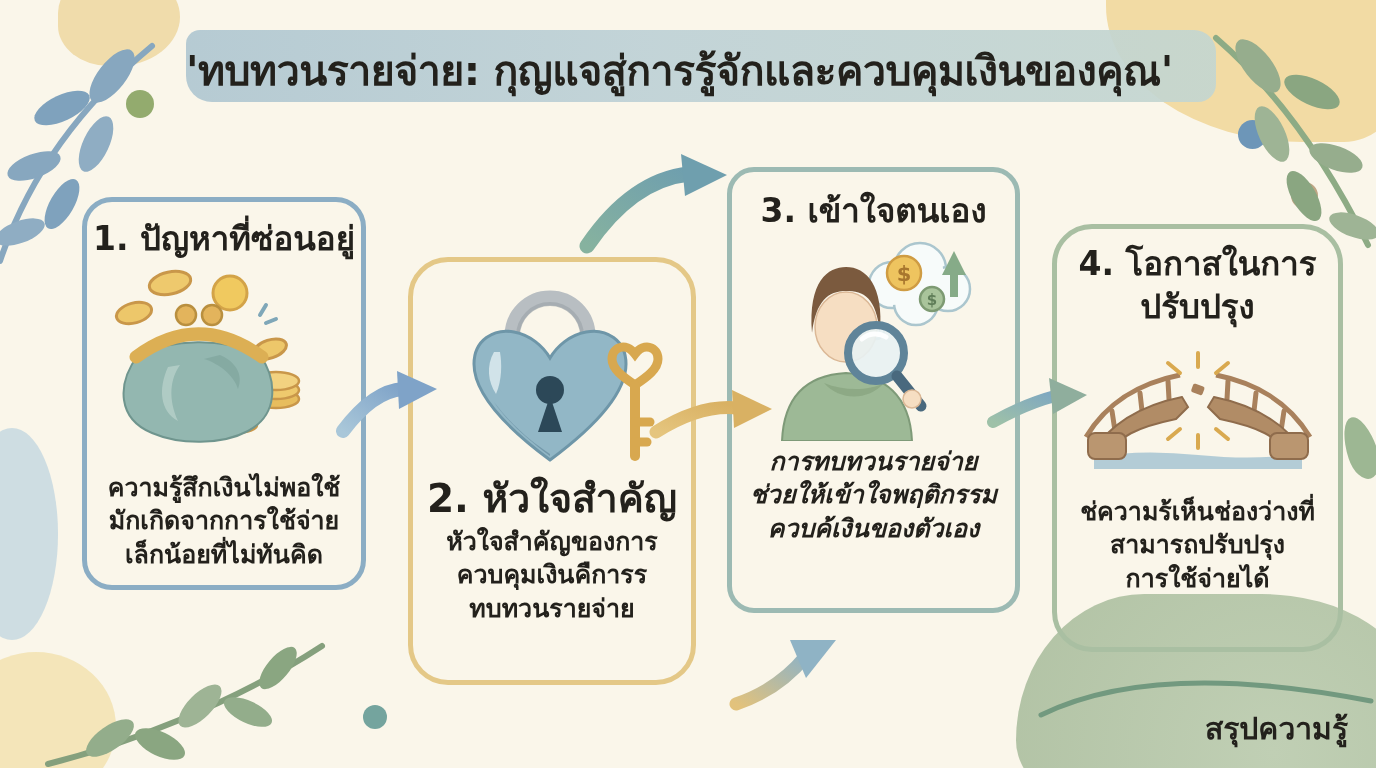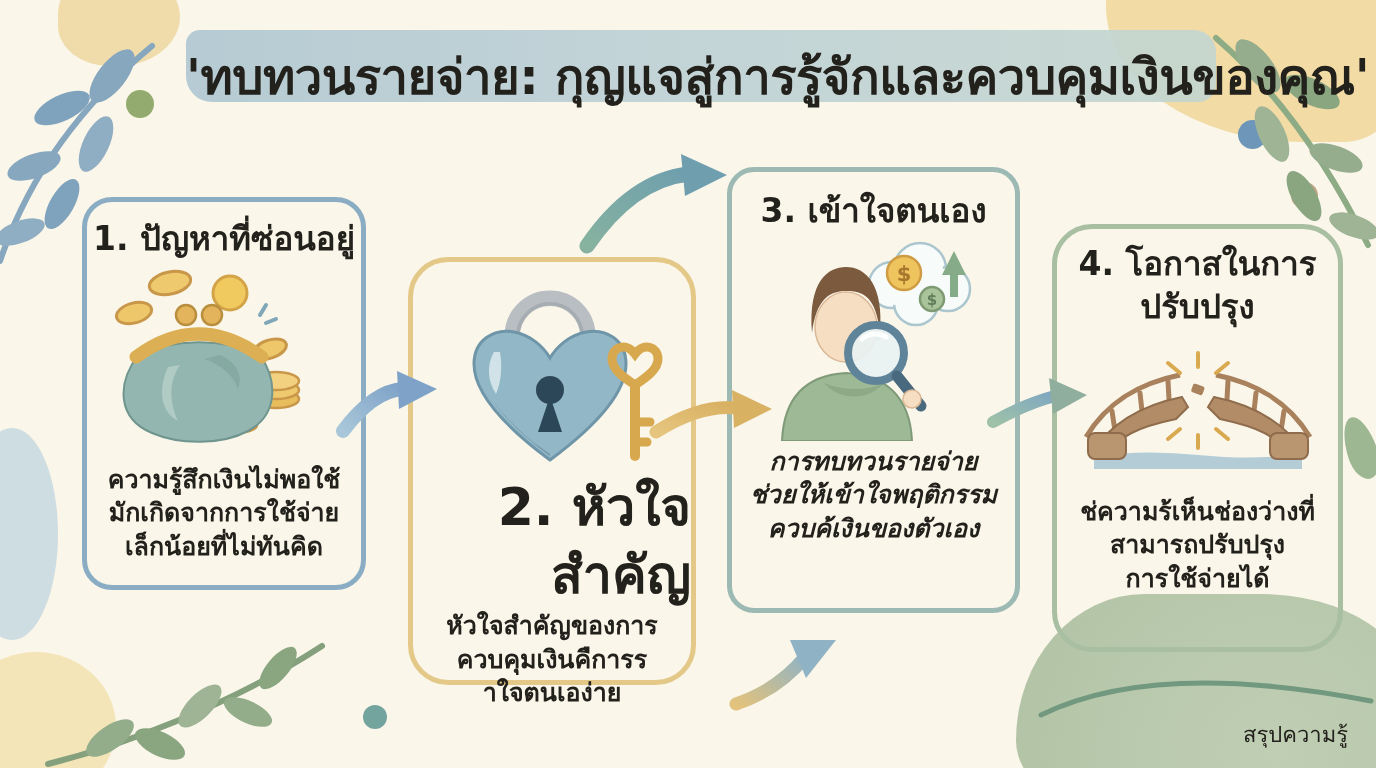--- a/index.html
+++ b/index.html
@@ -27,48 +27,48 @@
   }
   .deco-right-leaf { left:1346px; top:416px; width:30px; height:64px; background:#9db793; border-radius:50% 50% 50% 50% / 60% 60% 40% 40%; transform:rotate(-18deg); }
   
   .title-wash {
     position:absolute; left:186px; top:30px; width:1030px; height:72px;
     background:linear-gradient(90deg,#b0c7d1 0%, #bed1d6 45%, #c4d6d0 100%);
     border-radius:14px 22px 18px 26px; opacity:.92;
   }
   .page-title {
     position:absolute; left:186px; top:38px; width:872px; text-align:center;
-    font-size:49px; font-weight:700; letter-spacing:-.5px; white-space:nowrap;
+    font-size:41px; font-weight:700; letter-spacing:-.5px; white-space:nowrap;
   }
   
   .card { position:absolute; border:5px solid #999; border-radius:40px; display:flex; flex-direction:column; align-items:center; text-align:center; }
   .card-1 { left:82px;  top:197px; width:284px; height:393px; }
   .card-2 { left:408px; top:257px; width:288px; height:428px; }
   .card-3 { left:727px; top:167px; width:293px; height:446px;border-radius:27px; }
   .card-4 { left:1052px;top:224px; width:291px; height:428px;gap:12px; }
   .card h2 { font-size:33px; font-weight:700; line-height:1.3; }
-  .card-2 h2 { font-size:52px;text-align:right; }
+  .card-2 h2 { font-size:39px; }
   .card .body { font-size:25px; font-weight:700; line-height:1.34; }
   .card .body span { display:block; }
   .card-1 h2 { margin-top:16px; }
   .card-1 .icon { margin-top:2px; }
-  .card-1 .body { margin-top:8px; }
+  .card-1 .body { margin-top:16px; }
   .card-2 .icon { margin-top:8px; }
   .card-2 h2 { margin-top:0; }
   .card-2 .body { margin-top:0; }
   .card-3 h2 { margin-top:18px; }
   .card-3 .icon { margin-top:0; }
   .card-3 .body { margin-top:0;font-style:italic; }
   .card-4 h2 { margin-top:14px; }
   .card-4 .icon { margin-top:4px; }
   .card-4 .body { margin-top:8px; }
   
   .arrow { position:absolute; }
   
-  .footer-label { position:absolute; right:28px; bottom:16px; font-size:22px; font-weight:400; }
+  .footer-label { position:absolute; right:28px; bottom:16px; font-size:30px; font-weight:700; }
 </style>
 </head>
 <body>
 
 <div class="canvas">
 
   <div class="blob deco-topleft-blob"></div>
   <div class="blob deco-olive-dot"></div>
   <div class="blob deco-topright-wash"></div>
   <div class="blob deco-blue-dot"></div>
@@ -156,21 +156,21 @@
         <path d="M199,84 C190,72 176,77 176,89 C176,99 187,107 199,115 C211,107 222,99 222,89 C222,77 208,72 199,84 Z" fill="none" stroke="#d8a84f" stroke-width="9"></path>
         <line x1="199" y1="115" x2="199" y2="186" stroke="#d8a84f" stroke-width="10" stroke-linecap="round"></line>
         <path d="M199,152 h15" stroke="#d8a84f" stroke-width="9" stroke-linecap="round"></path>
         <path d="M199,172 h12" stroke="#d8a84f" stroke-width="9" stroke-linecap="round"></path>
       </svg>
     </div>
     <h2>2. หัวใจสำคัญ</h2>
     <p class="body">
       <span>หัวใจสำคัญของการ</span>
       <span>ควบคุมเงินคืการร</span>
-      <span>าใจตนเอง่าย</span>
+      <span>ทบทวนรายจ่าย</span>
     </p>
   </section>
 
   <section class="card card-3" style="border-color: rgb(156, 186, 179);">
     <h2>3. เข้าใจตนเอง</h2>
     <div class="icon">
       <svg width="220" height="208" viewBox="0 0 220 208">
         <g stroke="#abc6ce" stroke-width="2.5" fill="#f7fbfa">
           <circle cx="128" cy="52" r="23"></circle>
             <circle cx="156" cy="36" r="26"></circle>

